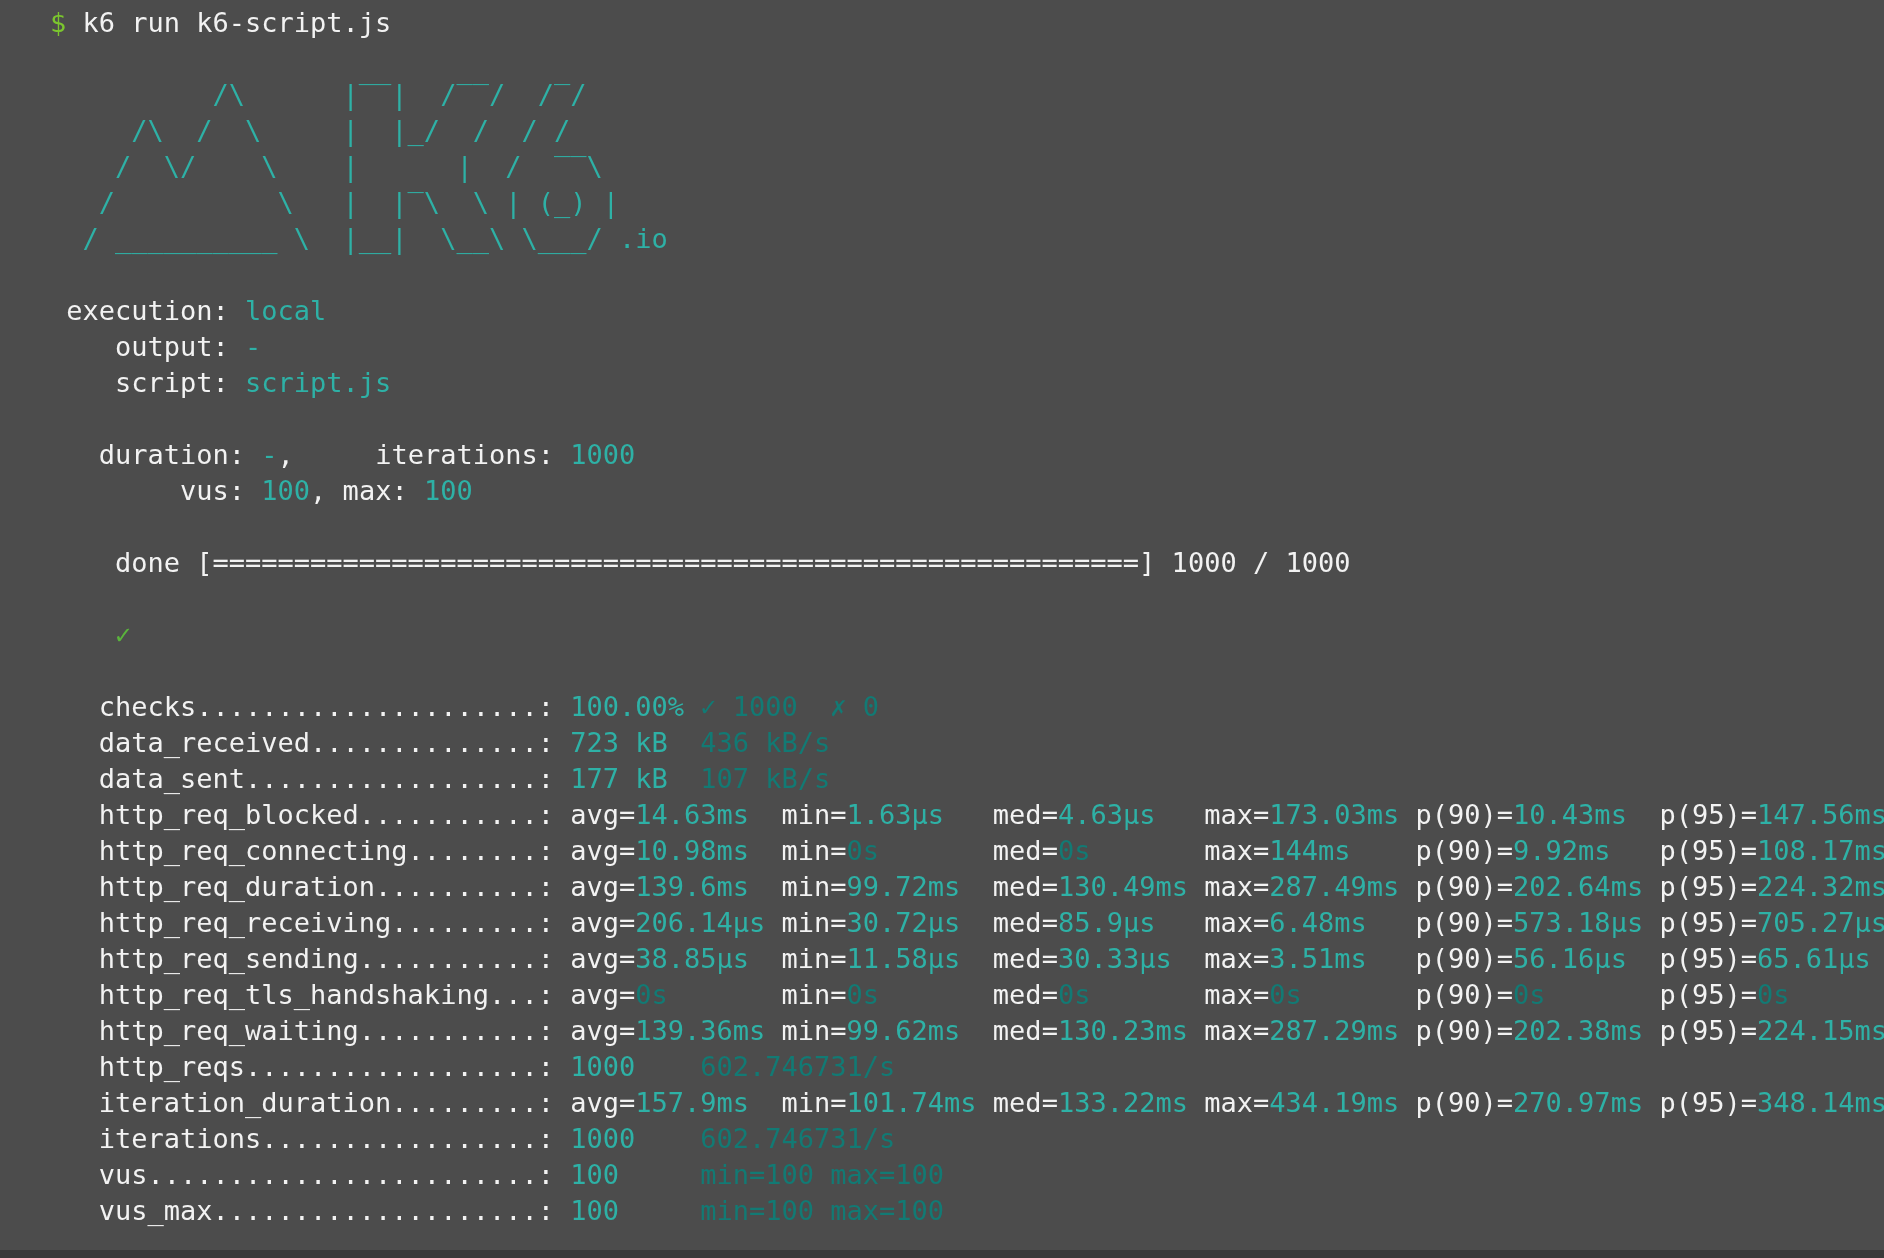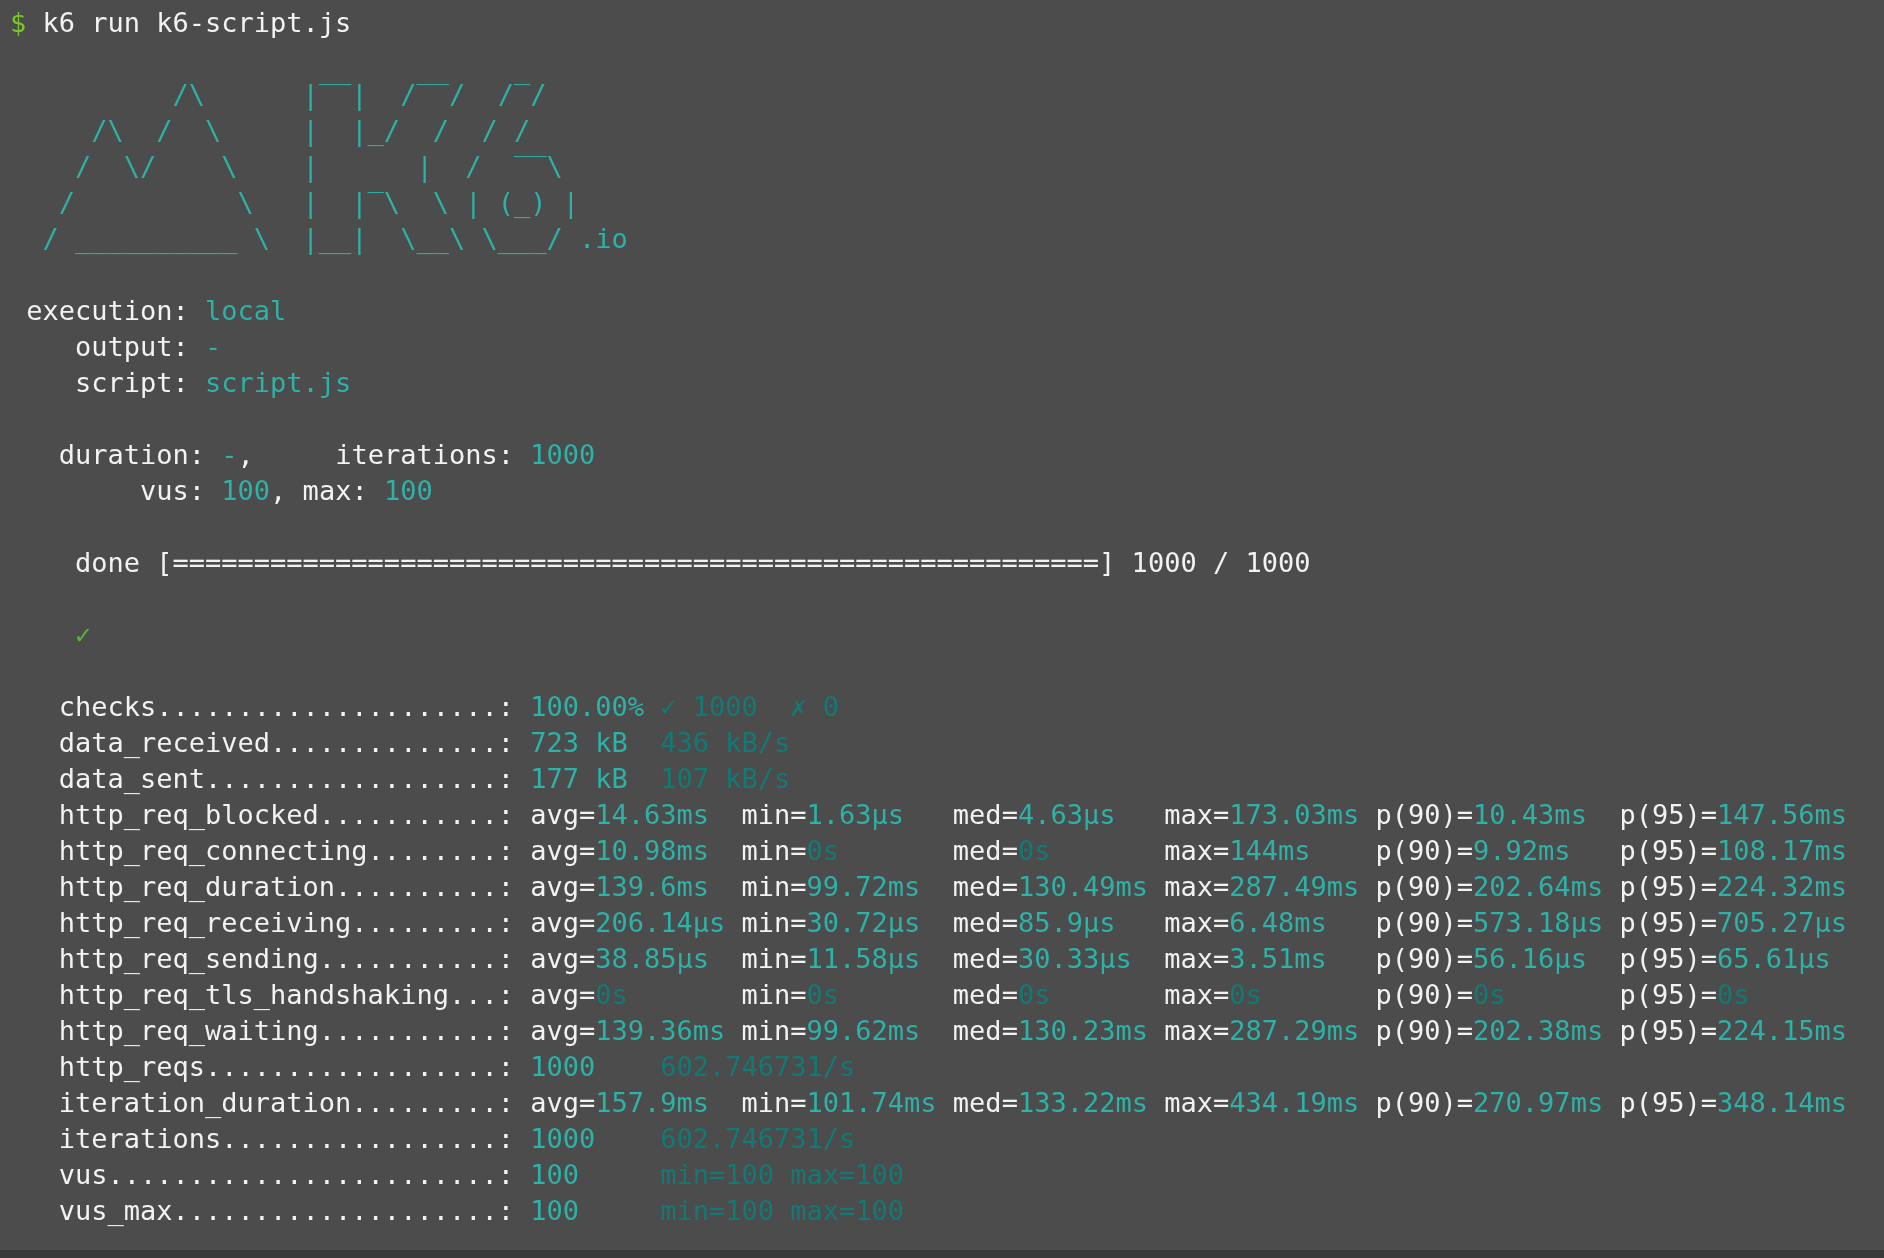--- a/index.html
+++ b/index.html
@@ -10,21 +10,21 @@
     background:var(--bg,#4c4c4c);
     font-family:"DejaVu Sans Mono",monospace;
   }
   .screen{
     margin:0;
     padding:5px 0 0 10px;
     font-family:"DejaVu Sans Mono",monospace;
     font-size:27px;
     line-height:36px;
   }
-  .line{height:36px;white-space:pre;}
+  .line{height:36px;white-space:pre;margin-left:40px;}
   .c-fg{color:var(--fg,#f2f2f2);}
   .c-teal{color:var(--teal,#2eb1a6);}
   .c-dim{color:var(--dim,#127a74);}
   .c-green{color:var(--green,#7bc62e);}
   .c-check{color:var(--check,#5ab43c);}
   .bottom-strip{
     position:absolute;left:0;bottom:0;
     width:100%;height:8px;
     background:#3a3a3a;
   }

